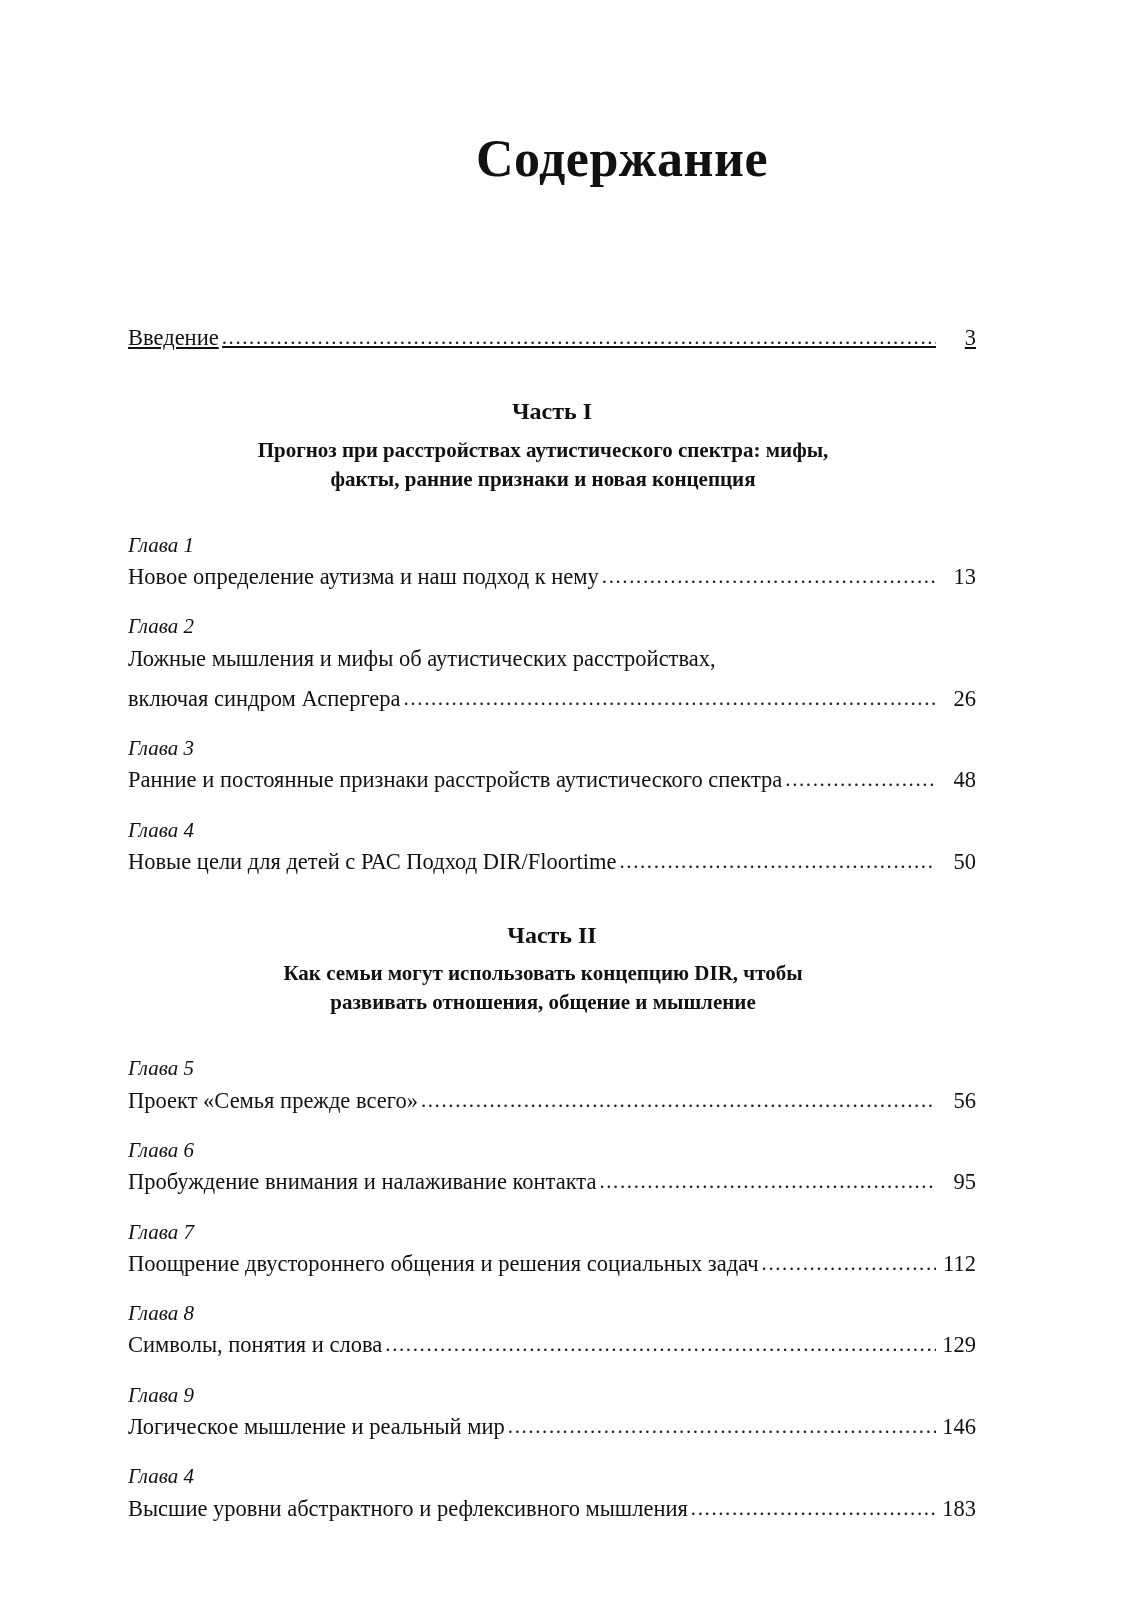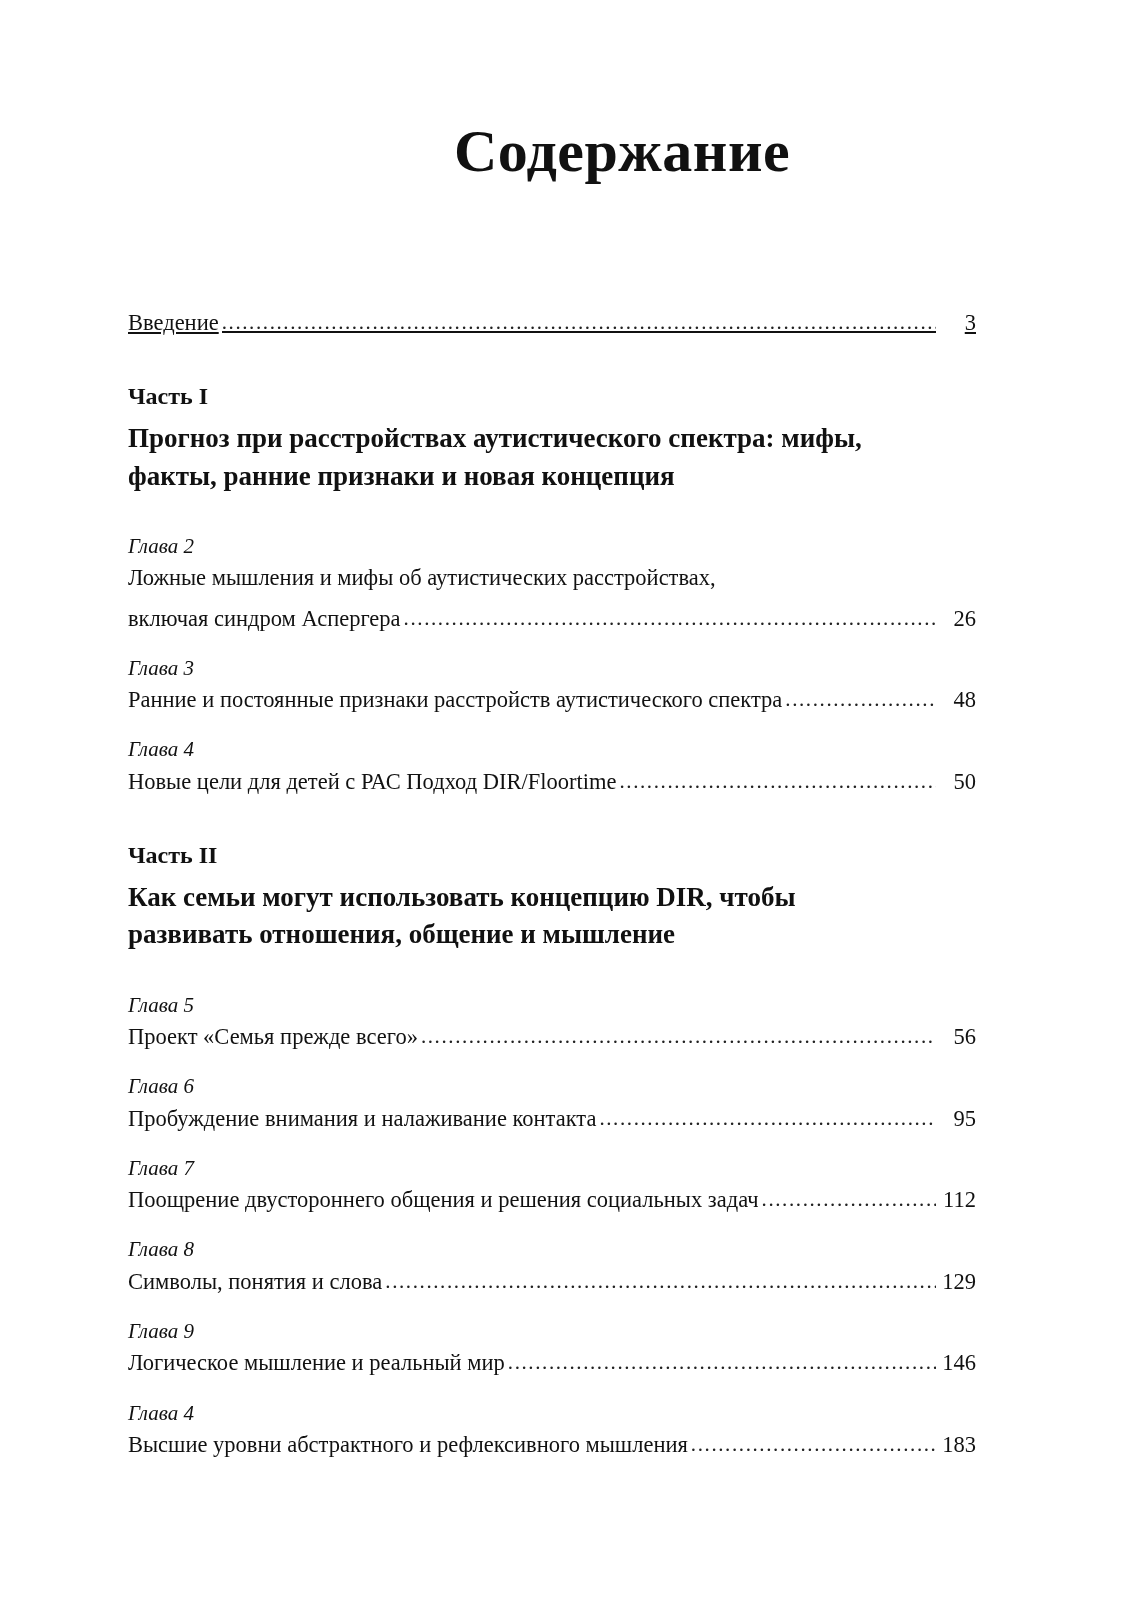--- a/index.html
+++ b/index.html
@@ -27,25 +27,25 @@
 
   .content {
     position: absolute;
     left: 128px;
     top: 118px;
     width: 848px;
   }
 
   
   .toc-title {
-    font-size: 60px;
+    font-size: 52px;
     font-weight: bold;
     letter-spacing: 0.5px;
     text-align: center;
-    margin: 0;
+    margin: 12px;
     padding-left: 140px;
     line-height: 1.1;
   }
 
   
   .after-title { height: 116px; }
 
   
   .entry {
     display: flex;
@@ -79,29 +79,30 @@
     min-width: 34px;
     font-size: 22.5px;
   }
 
   
   .intro-row { margin-top: 8px; text-decoration: underline; }
 
   
   .part {
     margin-top: 44px;
+    text-align: center;
   }
   .part-label {
     font-size: 24px;
     font-weight: bold;
     line-height: 1.3;
     margin: 0 0 8px 0;
   }
   .part-title {
-    font-size: 27px;
+    font-size: 21px;
     font-weight: bold;
     line-height: 1.38;
     margin: 0;
     max-width: 830px;
   }
 
   
   .chapters { margin-top: 38px; }
   .chapter { margin-bottom: 22px; }
   .chapter:last-child { margin-bottom: 0; }
@@ -133,20 +134,30 @@
     <div class="part">
       <div class="part-label">Часть I</div>
       <div class="part-title">
         <span>Прогноз при расстройствах аутистического спектра: мифы,</span><br>
         <span>факты, ранние признаки и новая концепция</span>
       </div>
     </div>
 
     <div class="chapters">
 
+      <div class="chapter">
+        <div class="chapter-label">Глава 1</div>
+        <div class="chapter-lines">
+          <div class="entry">
+            <span class="etext">Новое определение аутизма и наш подход к нему</span>
+            <span class="leader"></span>
+            <span class="pageno">13</span>
+          </div>
+        </div>
+      </div>
 
       <div class="chapter">
         <div class="chapter-label">Глава 2</div>
         <div class="chapter-lines">
           <div class="entry plain">
             <span class="etext">Ложные мышления и мифы об аутистических расстройствах,</span>
           </div>
           <div class="entry">
             <span class="etext">включая синдром Аспергера</span>
             <span class="leader"></span>

